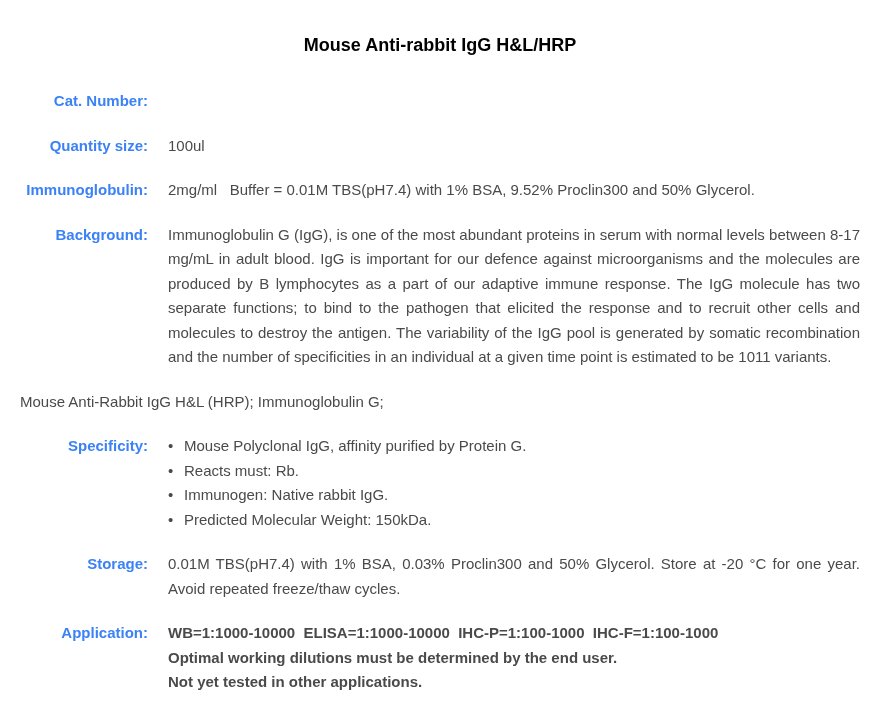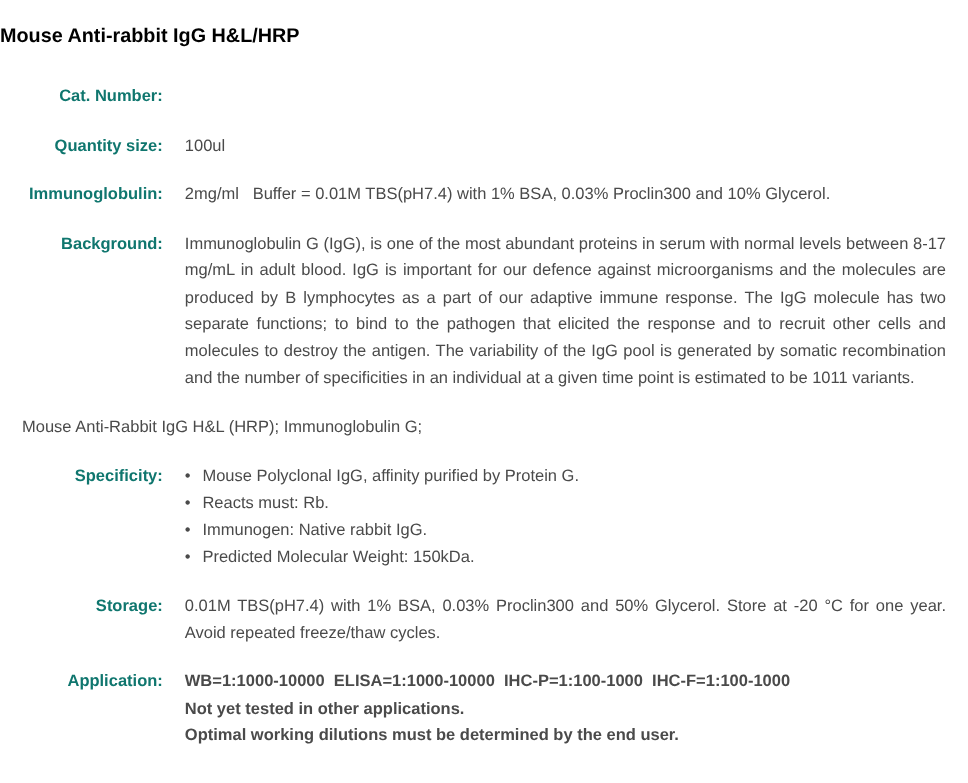--- a/index.html
+++ b/index.html
@@ -10,39 +10,39 @@
   }
   .page {
     width: 880px;
     height: 712px;
     box-sizing: border-box;
     padding-top: 22px;
     overflow: hidden;
     background: #ffffff;
   }
   .title {
-    margin: 0 0 33px 0;
-    text-align: left;
+    margin: 13px 0 33px 0;
+    text-align: center;
     font-size: 18px;
     line-height: 21px;
     font-weight: bold;
     color: #000000;
   }
   .row {
     display: flex;
     margin-bottom: 20px;
     font-size: 15px;
     line-height: 24.5px;
   }
   .label {
     flex: 0 0 148px;
     width: 148px;
     text-align: right;
     font-weight: bold;
-    color: #0f766e;
+    color: #3b82f6;
   }
   .value {
     margin-left: 20px;
     width: 692px;
     color: #4a4a4a;
   }
   .justify { text-align: justify; }
   .pre { white-space: pre-wrap; }
   ul.bullets {
     margin: 0;
@@ -69,21 +69,21 @@
     <div class="label">Cat. Number:</div>
   </div>
 
   <div class="row">
     <div class="label">Quantity size:</div>
     <div class="value">100ul</div>
   </div>
 
   <div class="row">
     <div class="label">Immunoglobulin:</div>
-    <div class="value pre">2mg/ml   Buffer = 0.01M TBS(pH7.4) with 1% BSA, 0.03% Proclin300 and 10% Glycerol.</div>
+    <div class="value pre">2mg/ml   Buffer = 0.01M TBS(pH7.4) with 1% BSA, 9.52% Proclin300 and 50% Glycerol.</div>
   </div>
 
   <div class="row">
     <div class="label">Background:</div>
     <div class="value justify">Immunoglobulin G (IgG), is one of the most abundant proteins in serum with normal levels between 8-17 mg/mL in adult blood. IgG is important for our defence against microorganisms and the molecules are produced by B lymphocytes as a part of our adaptive immune response. The IgG molecule has two separate functions; to bind to the pathogen that elicited the response and to recruit other cells and molecules to destroy the antigen. The variability of the IgG pool is generated by somatic recombination and the number of specificities in an individual at a given time point is estimated to be 1011 variants.</div>
   </div>
 
   <div class="row">
     <div class="value">Mouse Anti-Rabbit IgG H&amp;L (HRP); Immunoglobulin G;</div>
   </div>
@@ -114,18 +114,18 @@
 
   <div class="row">
     <div class="label">Storage:</div>
     <div class="value justify">0.01M TBS(pH7.4) with 1% BSA, 0.03% Proclin300 and 50% Glycerol. Store at -20 °C for one year. Avoid repeated freeze/thaw cycles.</div>
   </div>
 
   <div class="row">
     <div class="label">Application:</div>
     <div class="value">
       <span class="app-line pre">WB=1:1000-10000  ELISA=1:1000-10000  IHC-P=1:100-1000  IHC-F=1:100-1000</span>
+      <span class="app-line">Optimal working dilutions must be determined by the end user.</span>
       <span class="app-line">Not yet tested in other applications.</span>
-      <span class="app-line">Optimal working dilutions must be determined by the end user.</span>
     </div>
   </div>
 
 </div>
 
 </body></html>

